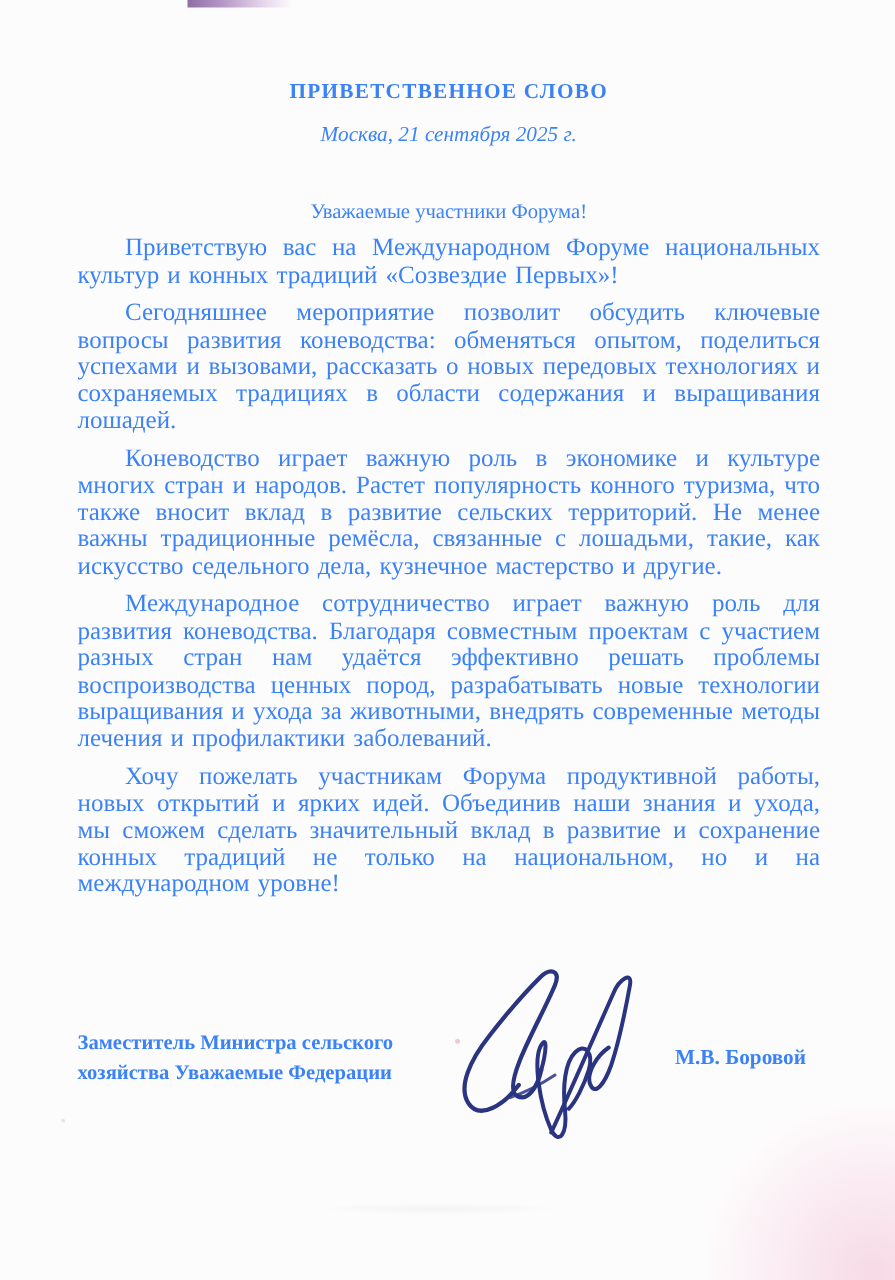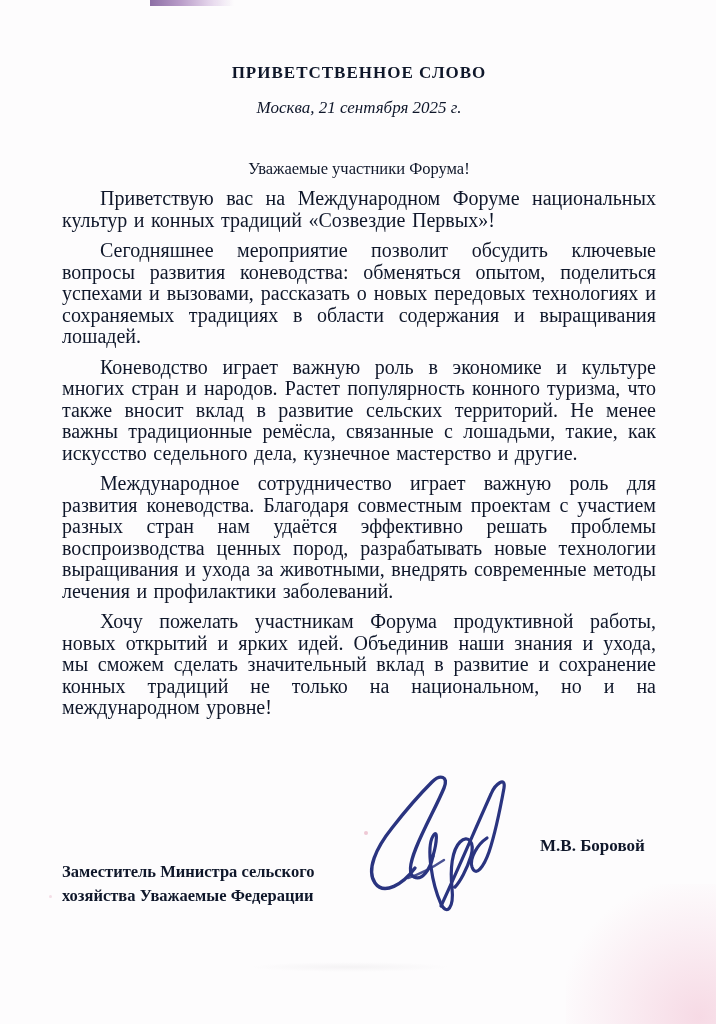--- a/index.html
+++ b/index.html
@@ -4,21 +4,21 @@
 <style>
   html, body { margin: 0; padding: 0; background: #e8e8e8; }
   .page {
     position: relative;
     width: 716px;
     height: 1024px;
     margin: 0 auto;
     background: #fdfcfd;
     overflow: hidden;
     font-family: "Liberation Serif", "DejaVu Serif", serif;
-    color: #0f172a;
+    color: #3b82f6;
   }
 
   
   .smudge-top {
     position: absolute; left: 150px; top: 0; width: 84px; height: 6px;
     background: linear-gradient(to right, #8d6fa5 0%, #b79ac7 35%, #e3d3ea 70%, rgba(240,230,244,0) 100%);
     filter: blur(0.6px);
   }
   .smudge-corner {
     position: absolute; right: -40px; bottom: -50px; width: 190px; height: 190px;
@@ -65,21 +65,21 @@
   .body-par {
     margin: 0 0 9px 0;
     font-size: 20px; line-height: 21.5px;
     text-align: justify;
     text-indent: 38px;
     word-spacing: 1.5px;
   }
 
   
   .signer-position {
-    position: absolute; left: 62px; top: 860px;
+    position: absolute; left: 62px; top: 822px;
     font-size: 16.5px; font-weight: bold; line-height: 24px;
   }
   .signer-name {
     position: absolute; left: 540px; top: 836px;
     font-size: 17px; font-weight: bold;
   }
   .signature-svg {
     position: absolute; left: 348px; top: 756px;
   }
 </style>

